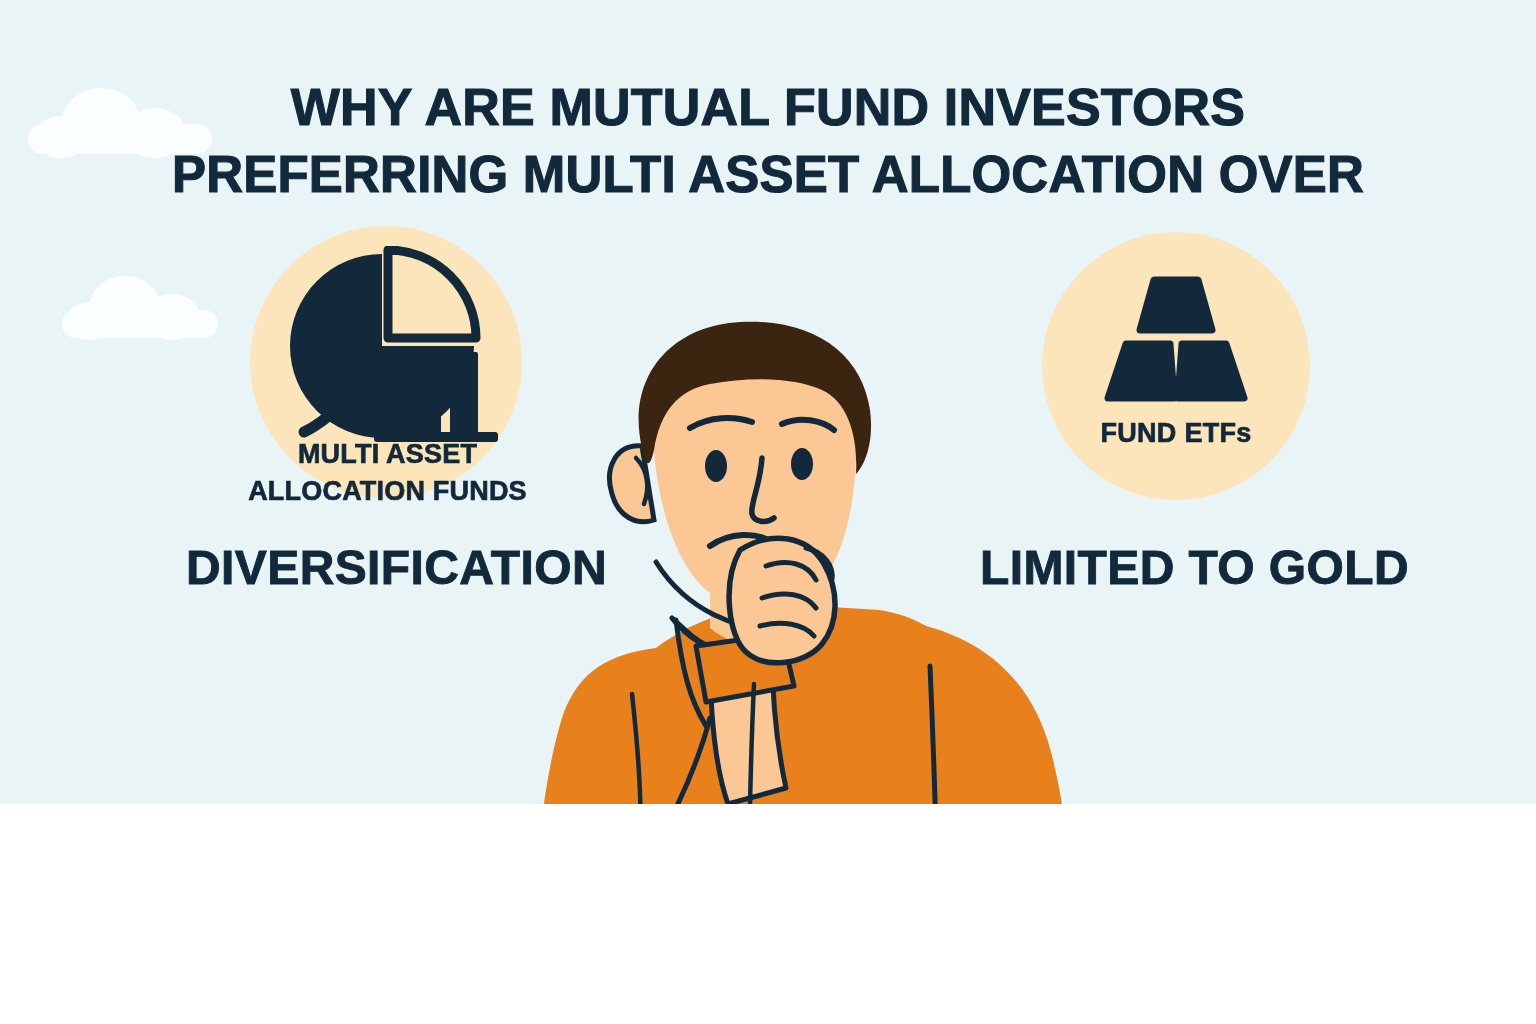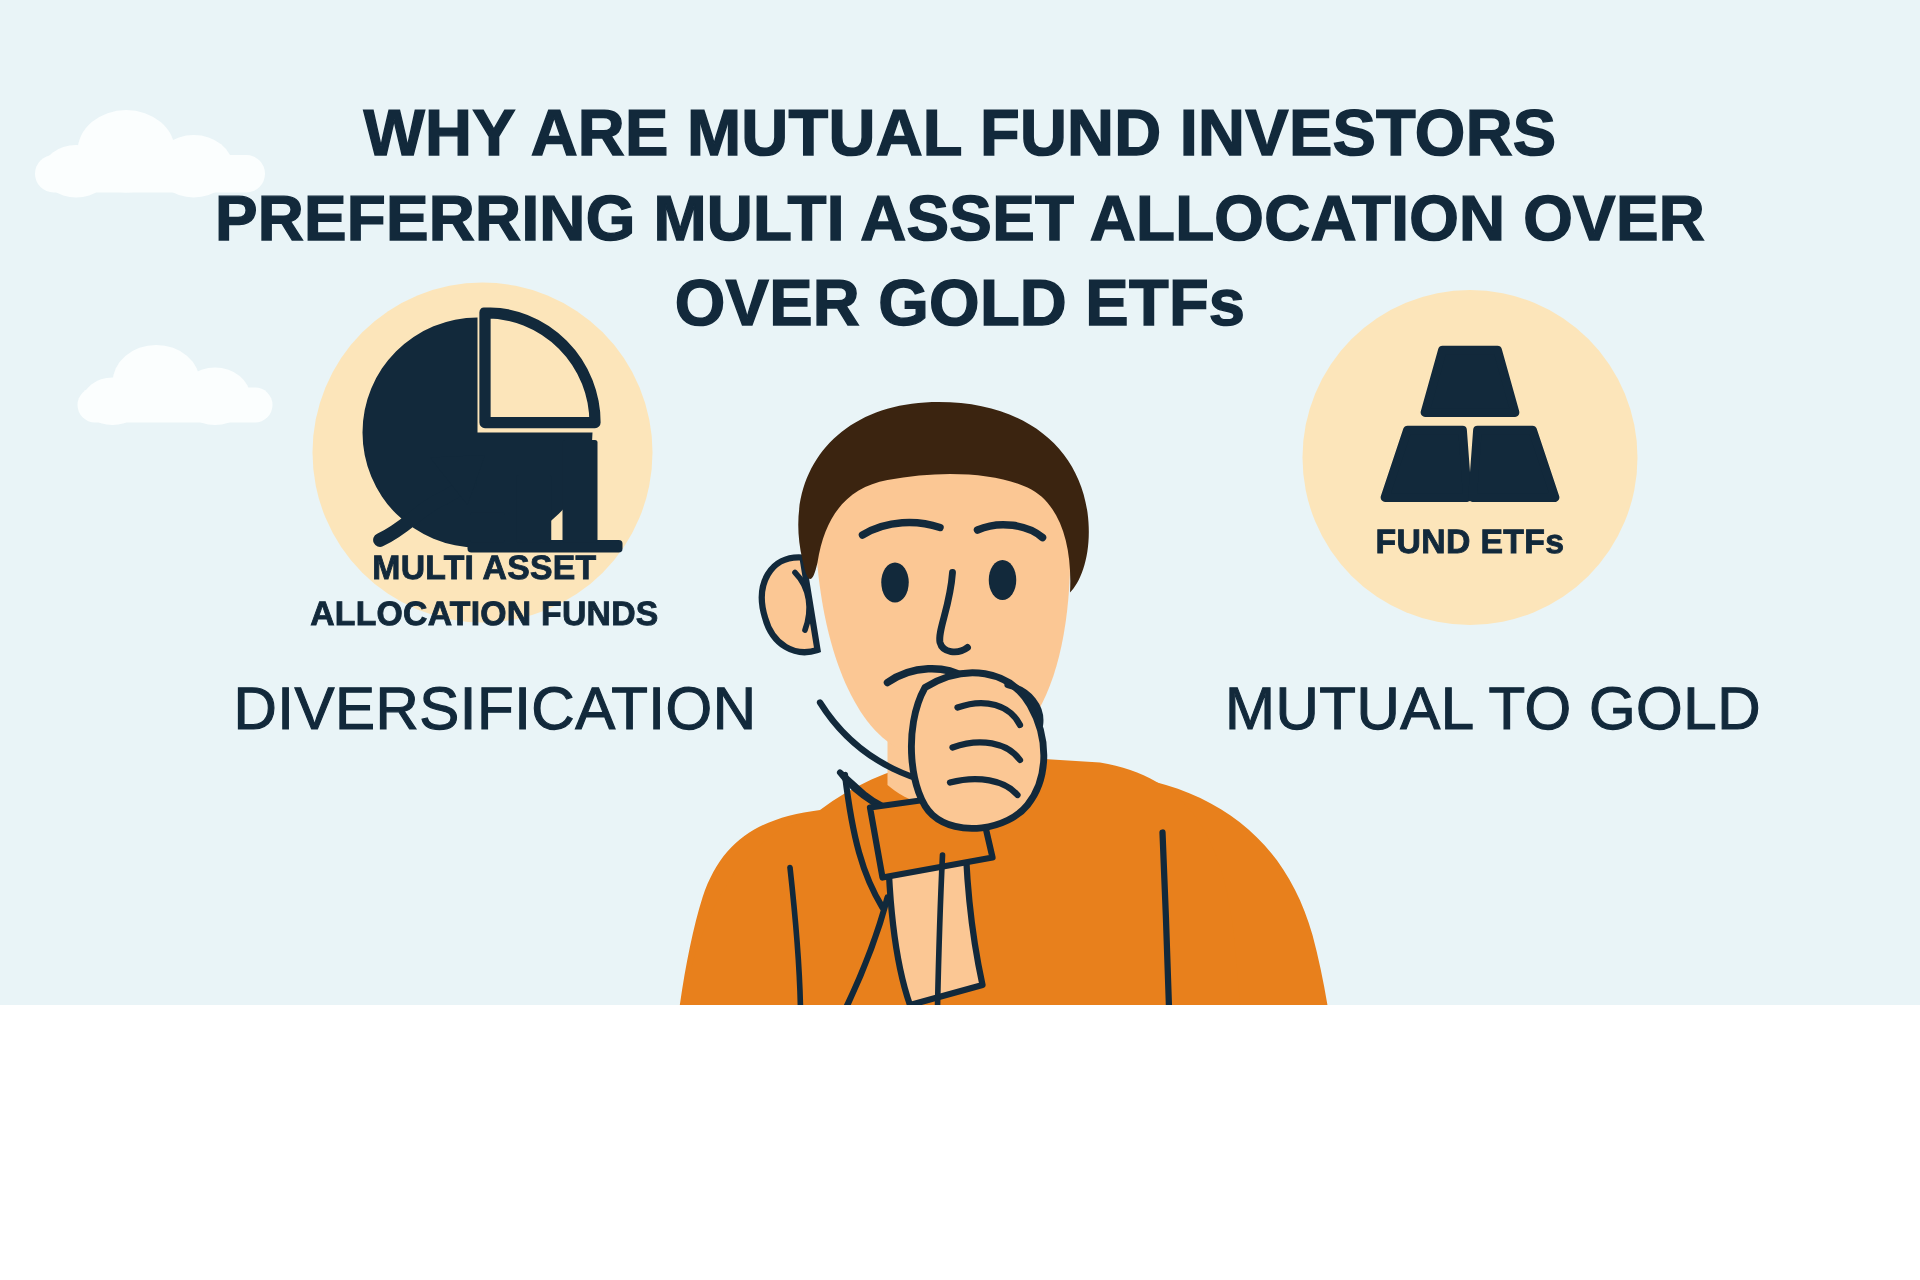--- a/index.html
+++ b/index.html
@@ -84,21 +84,21 @@
     line-height: 1.36;
     letter-spacing: 0.2px;
     -webkit-text-stroke: 0.7px #12293b;
   }
   #multi-label span { display: block; white-space: nowrap; }
 
   
   .headline {
     position: absolute;
     color: #12293b;
-    font-weight: normal;
+    font-weight: bold;
     font-size: 48px;
     letter-spacing: 0.4px;
     white-space: nowrap;
     -webkit-text-stroke: 0.9px #12293b;
   }
   #headline-left  { left: 186px; top: 540px; width: 420px; text-align: center; }
   #headline-right { left: 980px; top: 540px; width: 420px; text-align: center; }
 
   
   .badge-icon { position: absolute; }
@@ -129,21 +129,20 @@
   <div class="cloud" id="cloud-2" style="left:62px; top:276px; width:156px; height:62px;">
     <div class="base" style="left:0; top:34px; width:156px; height:28px;"></div>
     <div class="puff" style="left:28px; top:0px;  width:70px; height:60px;"></div>
     <div class="puff" style="left:82px; top:18px; width:56px; height:46px;"></div>
     <div class="puff" style="left:4px;  top:26px; width:48px; height:38px;"></div>
   </div>
 
   <h1 id="title">
     <span class="tline l1">WHY ARE MUTUAL FUND INVESTORS</span>
     <span class="tline l2">PREFERRING MULTI ASSET ALLOCATION OVER</span>
-    <span class="tline l3">OVER GOLD ETFs</span>
   </h1>
 
   <div class="badge" id="badge-left">
     <svg class="badge-icon" id="icon-pie" viewBox="0 0 232 212">
 
       <path d="M112 8 A92 92 0 1 0 112 192 A92 92 0 0 0 204 100 L112 100 Z" fill="#12293b"></path>
 
       <path d="M118 4 L118 92 L206 92 A88 88 0 0 0 118 4 Z" fill="none" stroke="#12293b" stroke-width="9" stroke-linejoin="round"></path>
 
       <rect x="104" y="186" width="124" height="10" rx="3" fill="#12293b"></rect>
@@ -172,21 +171,21 @@
       <path d="M56 4 L100 4 L114 54 L42 54 Z" fill="#12293b" stroke="#12293b" stroke-width="7" stroke-linejoin="round"></path>
 
       <path d="M28 68 L72 68 L76 122 L10 122 Z" fill="#12293b" stroke="#12293b" stroke-width="7" stroke-linejoin="round"></path>
 
       <path d="M84 68 L128 68 L146 122 L80 122 Z" fill="#12293b" stroke="#12293b" stroke-width="7" stroke-linejoin="round"></path>
     </svg>
 
     <div class="badge-caption" id="gold-caption">FUND ETFs</div>
   </div>
 
-  <div class="headline" id="headline-right">MUTUAL TO GOLD</div>
+  <div class="headline" id="headline-right">LIMITED TO GOLD</div>
 
   <svg id="person" viewBox="0 0 720 706">
 
     <path d="M470 300
              C560 308 618 352 640 430
              C660 504 666 600 668 706
              L540 706
              C536 600 528 500 512 438
              Z" fill="#e8801c"></path>
 

